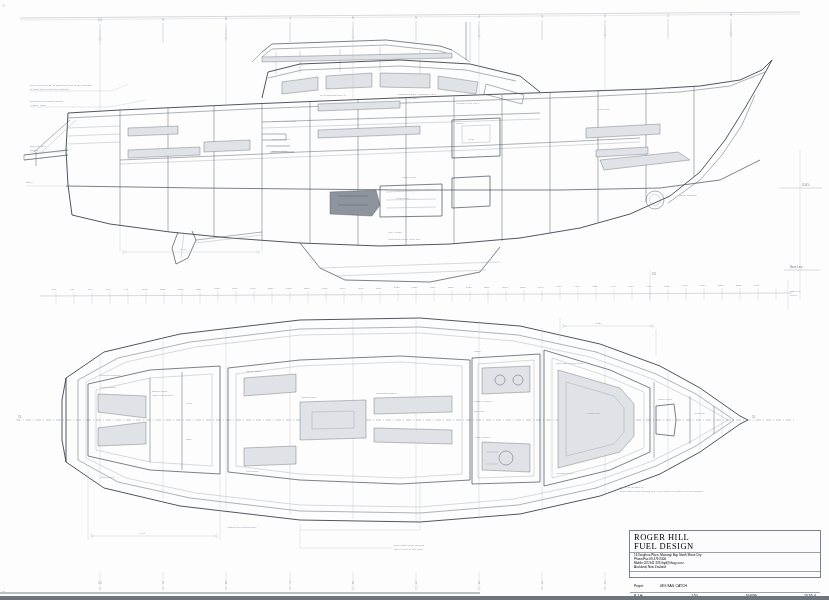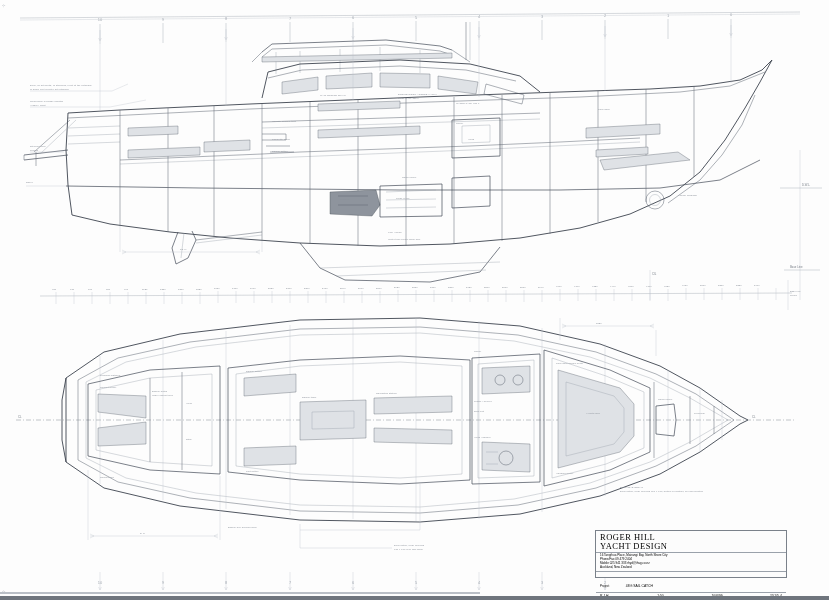--- a/index.html
+++ b/index.html
@@ -13,21 +13,21 @@
   .hull{stroke:#3c434e;fill:none;stroke-width:.9;}
   .dashd{stroke:#7b828c;fill:none;stroke-width:.45;stroke-dasharray:5 2 1 2;}
   .fillg{fill:#dfe2e6;stroke:#5d6470;stroke-width:.4;}
   .fillk{fill:#8e949d;stroke:#4a5058;stroke-width:.4;}
   .tiny{font-family:"Liberation Sans",sans-serif;font-size:2.4px;fill:#8c929b;letter-spacing:.1px;}
   .tiny2{font-family:"Liberation Sans",sans-serif;font-size:2.8px;fill:#767d86;}
   .stn{font-family:"Liberation Sans",sans-serif;font-size:4px;fill:#a7adb5;text-anchor:middle;}
   .tbh{font-family:"Liberation Serif",serif;font-size:8.5px;fill:#5a6069;letter-spacing:.5px;}
   .tbs{font-family:"Liberation Sans",sans-serif;font-size:3px;fill:#848a93;}
   .tbf{font-family:"Liberation Sans",sans-serif;font-size:3.4px;fill:#6e757e;}
-  #titleblock{position:absolute;left:595px;top:530px;width:192px;height:48px;
+  #titleblock{position:absolute;left:629px;top:530px;width:192px;height:48px;
      border:1px solid #7a818a;background:#fcfcfc;box-sizing:border-box;}
   .tb-row{border-bottom:.7px solid #9aa1aa;}
   .tb-name{padding:2px 4px 1px 4px;line-height:9px;}
   .tb-addr{padding:1px 4px;line-height:3.9px;}
   .tb-proj{padding:1px 4px;}
   .tb-foot{display:flex;padding:1px 4px;justify-content:space-between;}
   .botbar{position:absolute;left:0;top:596px;width:829px;height:4px;background:#6f757d;}
   .botbar2{position:absolute;left:0;top:592px;width:480px;height:2px;background:#babfc6;}
   .cornermark{position:absolute;font-family:"Liberation Sans",sans-serif;font-size:4px;color:#b3b8bf;}
 </style>
@@ -508,21 +508,21 @@
       <path class="lnlt" d="M780 188 L822 188"></path>
       <text class="tiny2" x="802" y="186">D.W.L.</text>
       <path class="lnlt" d="M784 270 L820 270"></path>
       <text class="tiny2" x="790" y="268">Base Line</text>
     </g>
   </svg>
 
   <div id="titleblock">
     <div class="tb-row tb-name">
       <div class="tbh">ROGER HILL</div>
-      <div class="tbh">YACHT DESIGN</div>
+      <div class="tbh">FUEL DESIGN</div>
     </div>
     <div class="tb-row tb-addr">
       <div class="tbs">16 Tangihua Place, Mairangi Bay, North Shore City</div>
       <div class="tbs">Phone/Fax 09 479 2404</div>
       <div class="tbs">Mobile 025 941 333  rhyd@ihug.co.nz</div>
       <div class="tbs">Auckland, New Zealand</div>
     </div>
     <div class="tb-row tb-proj">
       <span class="tbs">Project</span>
       <span class="tbf" style="margin-left:12px;">48 ft SAIL CATCH</span>

